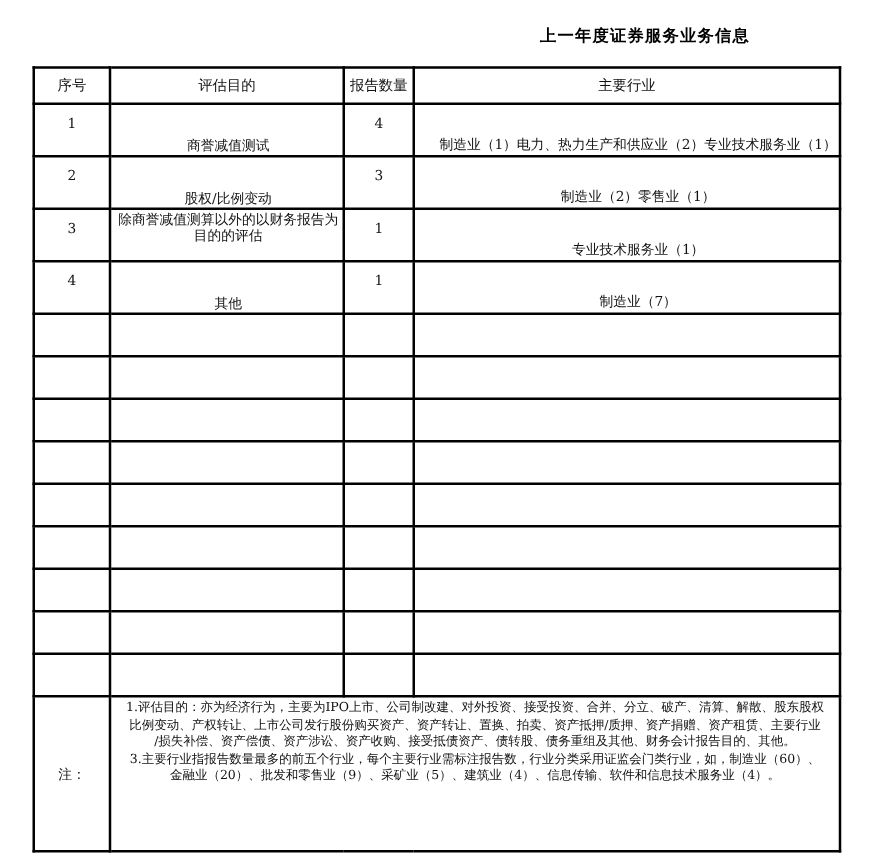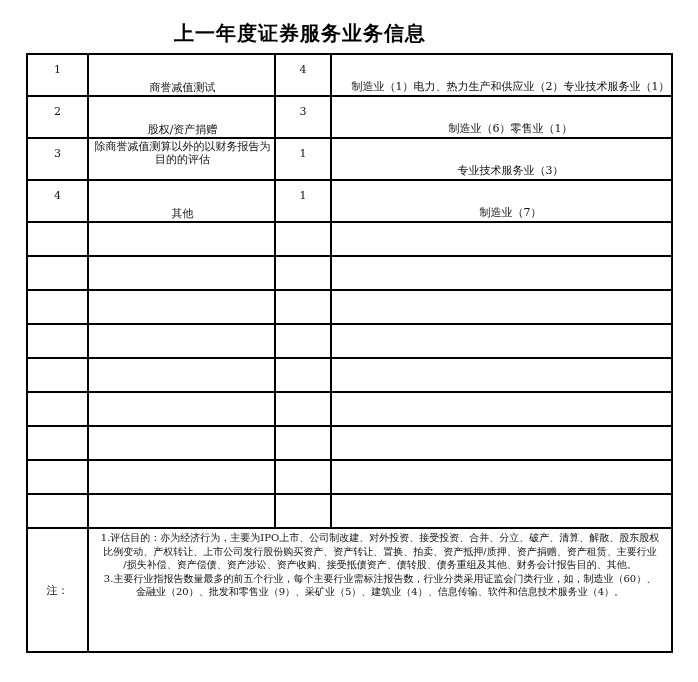--- a/index.html
+++ b/index.html
@@ -1,20 +1,20 @@
 <!DOCTYPE html>
 <html><head>
 <meta charset="utf-8">
 <style>
   html, body { margin:0; padding:0; background:#ffffff; }
   body { width:698px; height:682px; position:relative; overflow:hidden;
          font-family:"DejaVu Serif","Liberation Serif",serif; color:#111; }
-  .title { position:absolute; left:0; top:20px; width:600px; text-align:center;
+  .title { position:absolute; left:0; top:20px; width:600px; text-align:right;
            font-family:"DejaVu Sans","Liberation Sans",sans-serif;
-           font-size:20px; font-weight:bold; letter-spacing:1px; color:#000; }
+           font-size:13px; font-weight:bold; letter-spacing:1px; color:#000; }
   table { position:absolute; left:26px; top:53px; width:645px;
           border-collapse:collapse; table-layout:fixed; }
   td, th { border:2px solid #000; padding:0; font-weight:normal; font-size:11px;
            overflow:hidden;text-align:center; }
   col.c1 { width:61px; } col.c2 { width:187px; } col.c3 { width:56px; } col.c4 { width:341px; }
   tr.head th { height:27px; text-align:center; vertical-align:middle; font-size:11.5px; }
   tr.row td { height:32px; }
   tr.empty td { height:32px; }
   td.num { text-align:center; vertical-align:top; padding-top:8px; }
   td.purpose { vertical-align:bottom; padding-left:2px; padding-bottom:1px; line-height:13px; }
@@ -31,37 +31,43 @@
 <div class="title">上一年度证券服务业务信息</div>
 
 <table>
   <colgroup>
       <col class="c1">
       <col class="c2">
       <col class="c3">
       <col class="c4">
     </colgroup>
   <tbody>
+      <tr class="head">
+    <th>序号</th>
+    <th>评估目的</th>
+    <th>报告数量</th>
+    <th>主要行业</th>
+  </tr>
   <tr class="row">
     <td class="num">1</td>
     <td class="purpose">商誉减值测试</td>
     <td class="num">4</td>
     <td class="industry">制造业（1）电力、热力生产和供应业（2）专业技术服务业（1）</td>
   </tr>
   <tr class="row">
     <td class="num">2</td>
-    <td class="purpose">股权/资产捐赠</td>
+    <td class="purpose">股权/比例变动</td>
     <td class="num">3</td>
-    <td class="industry">制造业（6）零售业（1）</td>
+    <td class="industry">制造业（2）零售业（1）</td>
   </tr>
   <tr class="row">
     <td class="num">3</td>
     <td class="purpose top">除商誉减值测算以外的以财务报告为目的的评估</td>
     <td class="num">1</td>
-    <td class="industry">专业技术服务业（3）</td>
+    <td class="industry">专业技术服务业（1）</td>
   </tr>
   <tr class="row">
     <td class="num">4</td>
     <td class="purpose">其他</td>
     <td class="num">1</td>
     <td class="industry">制造业（7）</td>
   </tr>
   <tr class="empty">
         <td></td>
         <td></td>

